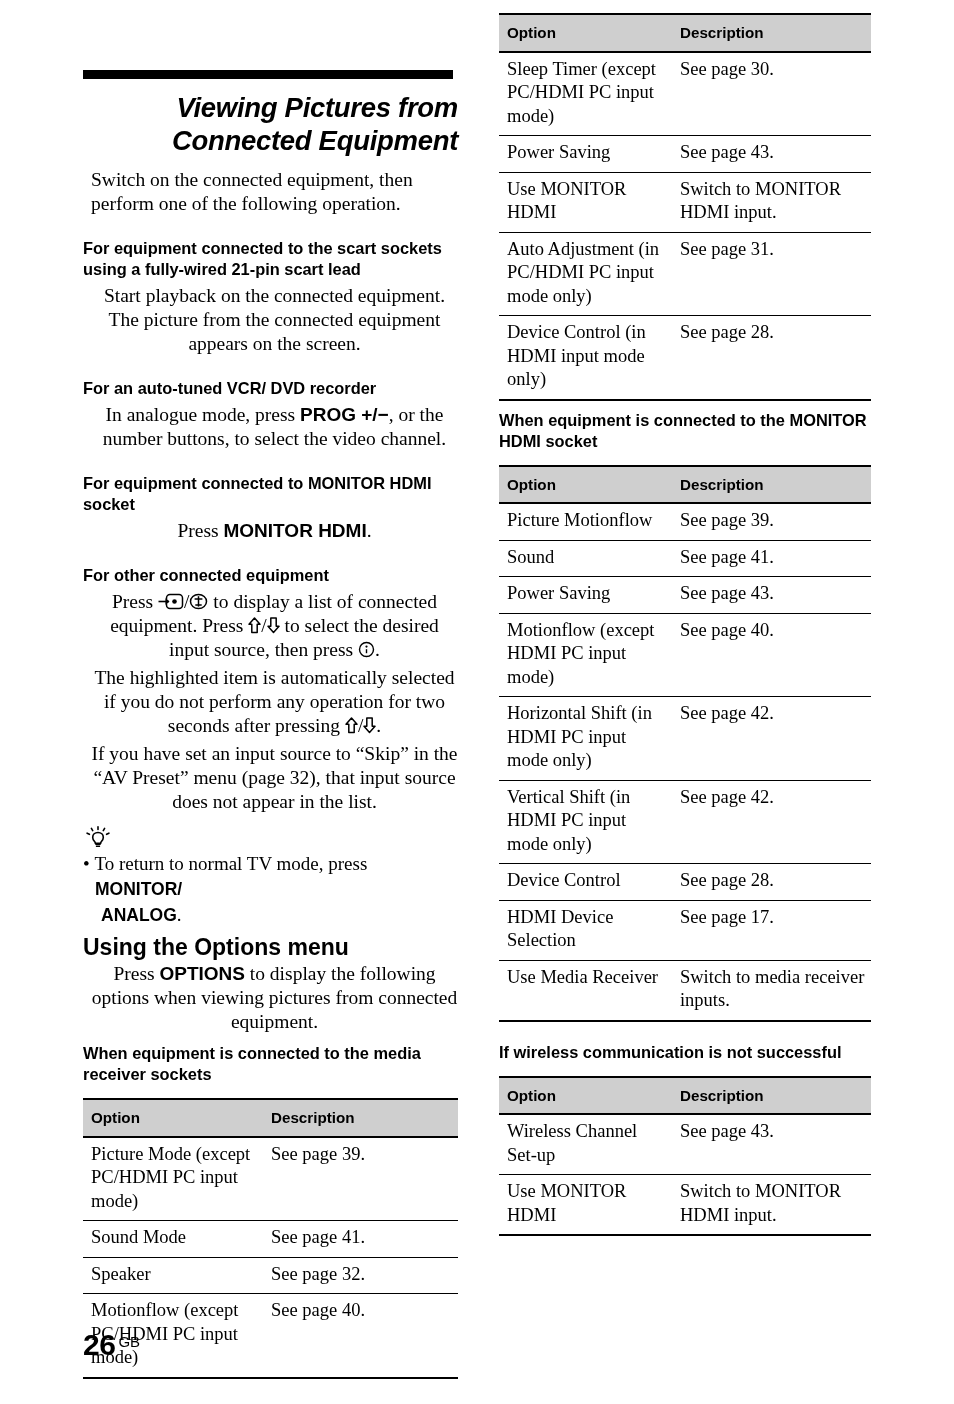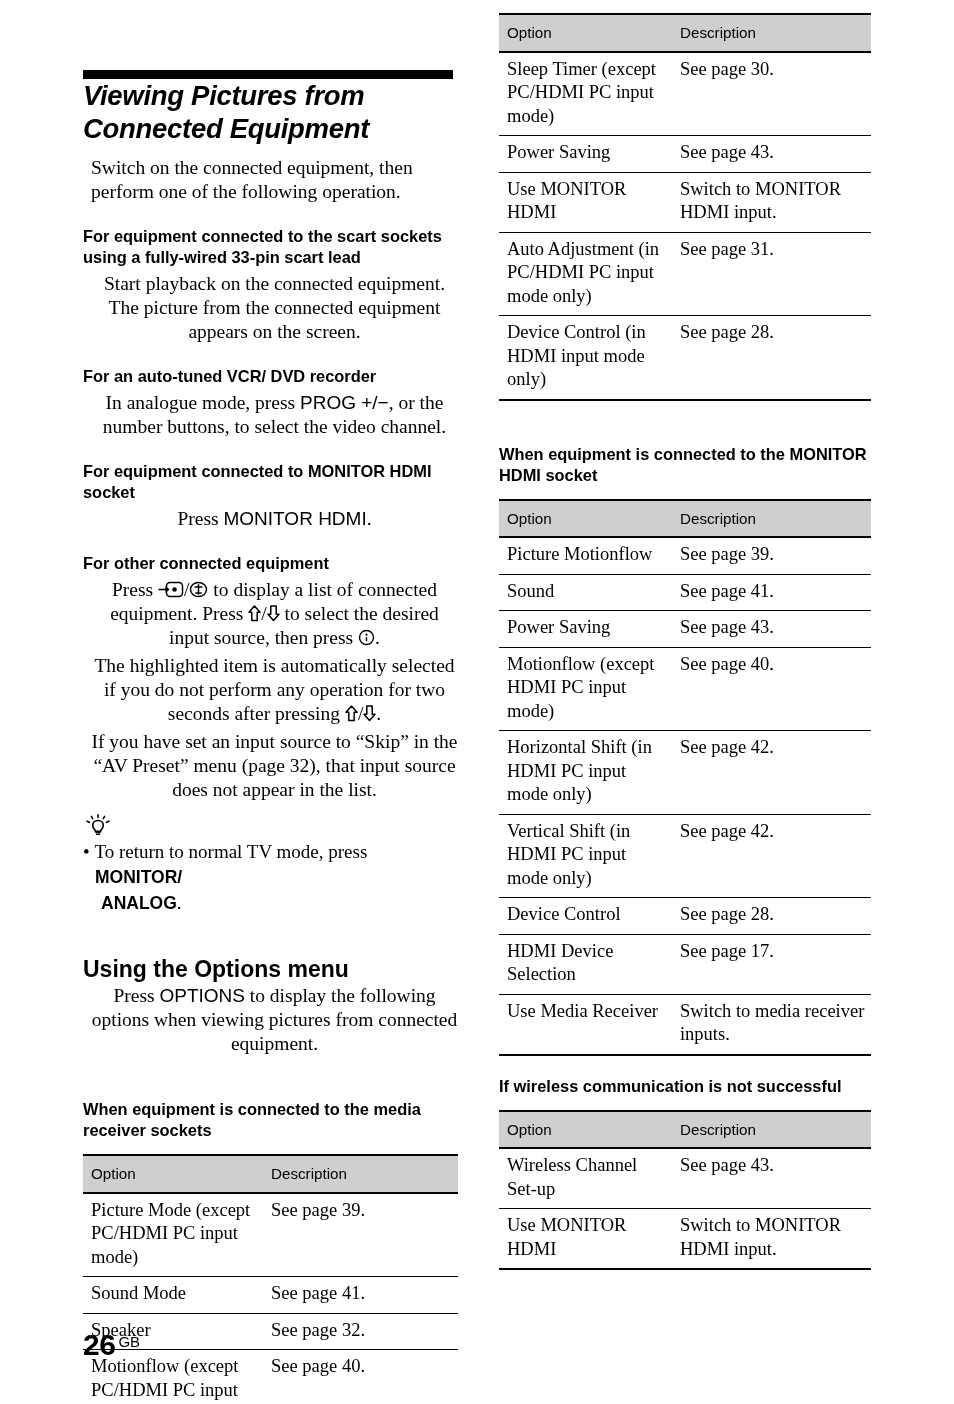--- a/index.html
+++ b/index.html
@@ -33,49 +33,50 @@
     margin-top: 70px;
     width: 370px;
   }
   h1.doc-title {
     font-family: "Liberation Sans", sans-serif;
     font-style: italic;
     font-weight: bold;
     font-size: 27.5px;
     line-height: 33px;
     letter-spacing: -0.3px;
-    margin: 0 0 0 0;
+    margin: 12px 0 0 0;
+    text-align: right;
   }
 
   
   p.body {
     font-family: "Liberation Serif", serif;
     font-size: 19.5px;
     line-height: 24px;
     margin: 11px 0 0 8px;
   }
   p.body.tight { margin-top: 4px; text-align: center; }
 
   h3.sub {
     font-family: "Liberation Sans", sans-serif;
     font-weight: bold;
     font-size: 16.4px;
     line-height: 21px;
     margin: 22px 0 0 0;
   }
-  h3.sub.gap-lg { margin-top: 43px; }
+  h3.sub.gap-lg { margin-top: 9px; }
 
   .kbd {
     font-family: "Liberation Sans", sans-serif;
     font-weight: bold;
     font-size: 17.5px;
   }
   .kbd-lg {
     font-family: "Liberation Sans", sans-serif;
-    font-weight: normal;
+    font-weight: bold;
     font-size: 19px;
   }
 
   
   .glyph {
     display: inline-block;
     vertical-align: -2px;
   }
   .glyph svg { display: block; }
 
@@ -107,21 +108,21 @@
     border-collapse: collapse;
     width: 100%;
     margin-top: 13px;
     font-family: "Liberation Serif", serif;
     font-size: 18.5px;
     line-height: 23.5px;
   }
   table.opt th {
     background: #cfcfcf;
     font-family: "Liberation Sans", sans-serif;
-    font-weight: normal;
+    font-weight: bold;
     font-size: 15.2px;
     text-align: left;
     padding: 6px 6px 6px 8px;
     border-top: 2.4px solid #000;
     border-bottom: 2.4px solid #000;
   }
   table.opt td {
     vertical-align: top;
     padding: 5px 6px 7px 8px;
     border-bottom: 1.6px solid #000;
@@ -161,21 +162,21 @@
 
 <div class="page">
 
   <div class="col col-left">
 
     <div class="title-rule"></div>
     <h1 class="doc-title">Viewing Pictures from Connected Equipment</h1>
 
     <p class="body">Switch on the connected equipment, then perform one of the following operation.</p>
 
-    <h3 class="sub">For equipment connected to the scart sockets using a fully-wired 33-pin scart lead</h3>
+    <h3 class="sub">For equipment connected to the scart sockets using a fully-wired 21-pin scart lead</h3>
     <p class="body tight">Start playback on the connected equipment. The picture from the connected equipment appears on the screen.</p>
 
     <h3 class="sub">For an auto-tuned VCR/ DVD recorder</h3>
     <p class="body tight"><span>In analogue mode, press </span><span class="kbd-lg">PROG +/−</span><span>, or the number buttons, to select the video channel.</span></p>
 
     <h3 class="sub">For equipment connected to MONITOR HDMI socket</h3>
     <p class="body tight"><span>Press </span><span class="kbd-lg">MONITOR HDMI</span><span>.</span></p>
 
     <h3 class="sub">For other connected equipment</h3>
     <p class="body tight"><span>Press </span><span class="glyph"><svg width="26" height="17" viewBox="0 0 26 17">

